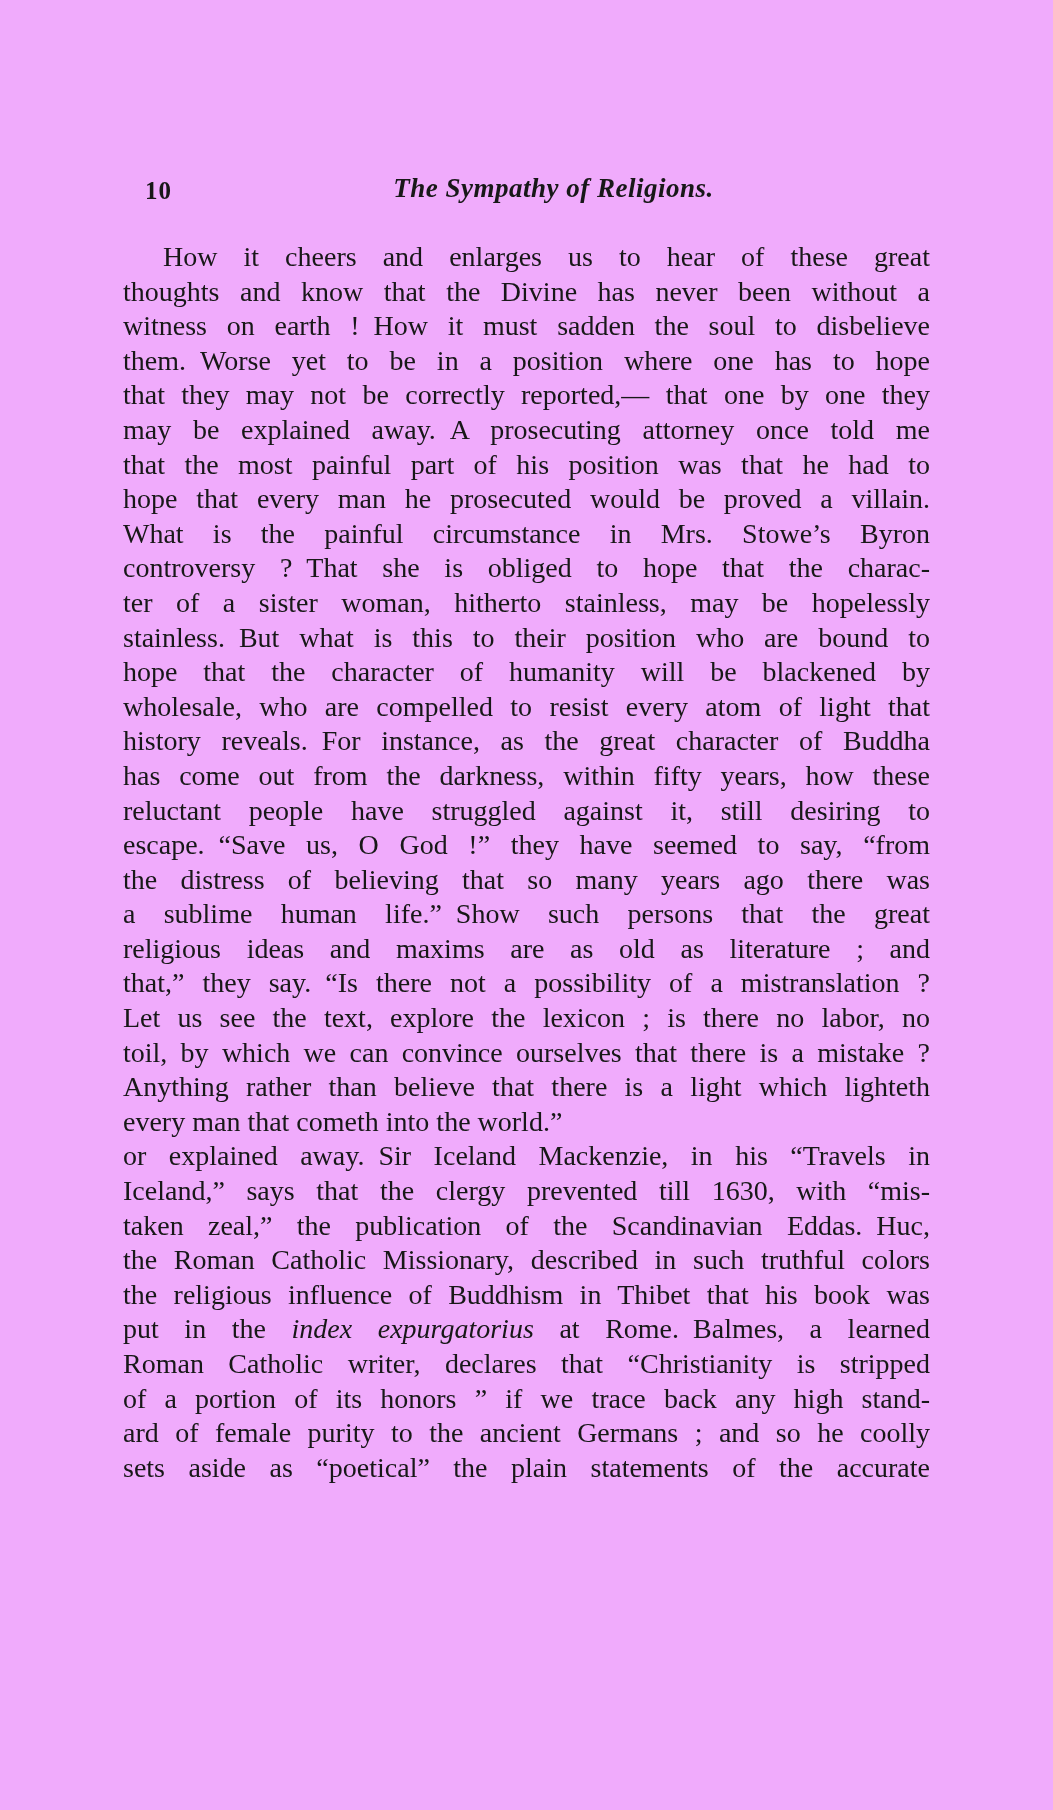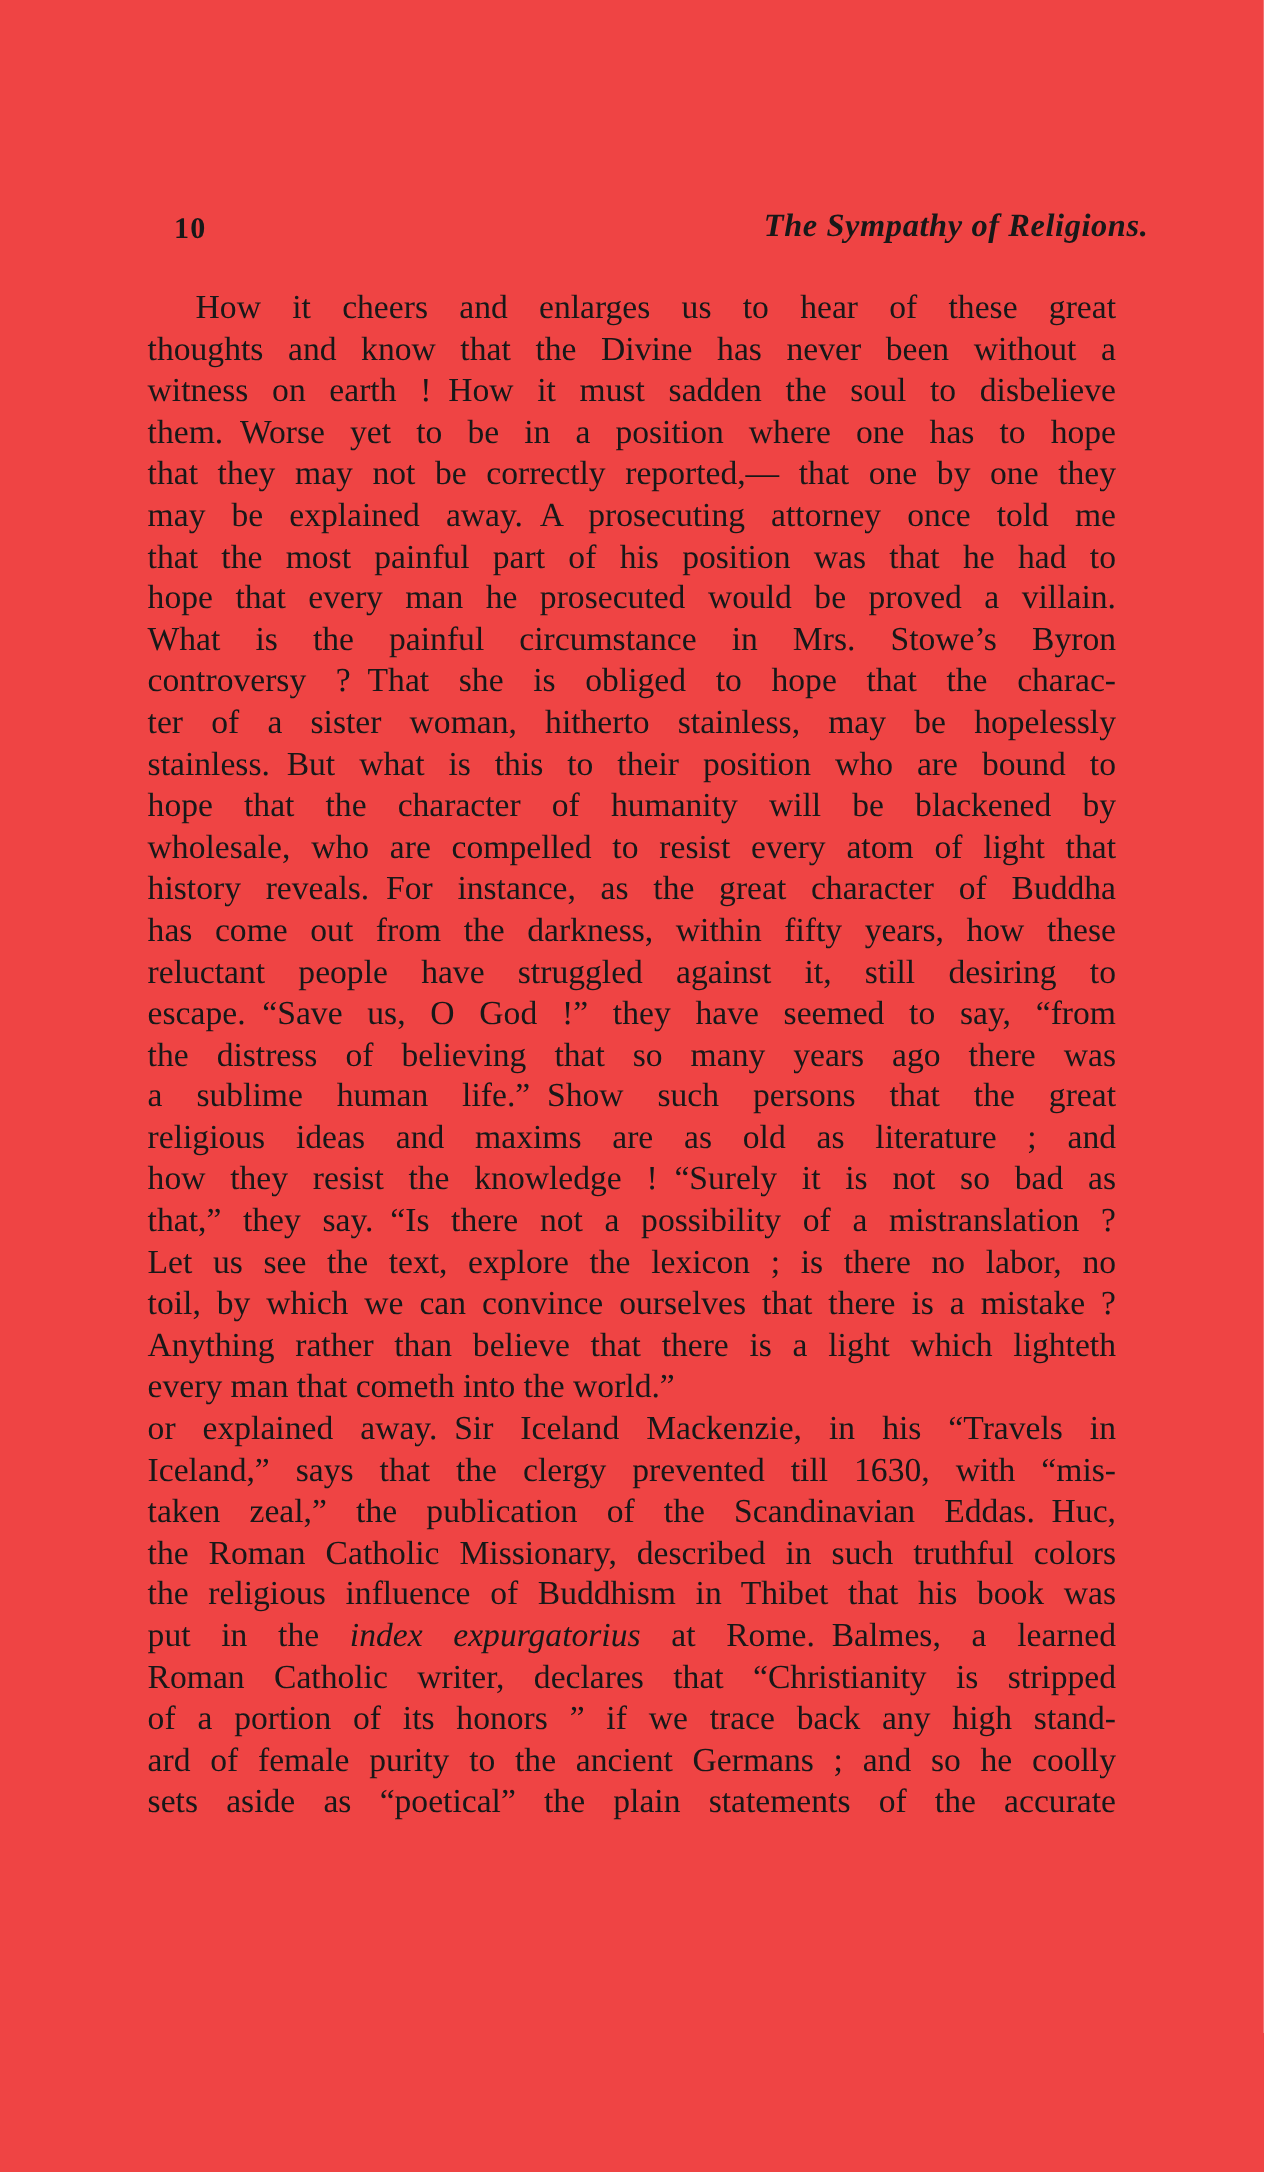--- a/index.html
+++ b/index.html
@@ -7,38 +7,38 @@
     width: 1053px;
     height: 1810px;
     background: #ffffff;
     position: relative;
     font-family: "Liberation Serif", "DejaVu Serif", serif;
     color: #181818;
   }
   .scan-page {
     position: absolute;
     inset: 0;
-    background: #ef4444;
+    background: #f0abfc;
     overflow: hidden;
     text-decoration: underline;
   }
   .page-number {
     position: absolute;
     left: 145px;
     top: 177px;
     font-size: 25px;
     letter-spacing: 1px;
     font-weight: bold;
   }
   .running-title {
     position: absolute;
     left: 150px;
     top: 173px;
     width: 807px;
-    text-align: right;
+    text-align: center;
     font-style: italic;
     font-weight: bold;
     font-size: 27px;
     letter-spacing: 0.5px;
   }
   .text-block {
     position: absolute;
     left: 123px;
     top: 240px;
     width: 807px;
@@ -77,21 +77,20 @@
         <div class="line">stainless. But what is this to their position who are bound to</div>
         <div class="line">hope that the character of humanity will be blackened by</div>
         <div class="line">wholesale, who are compelled to resist every atom of light that</div>
         <div class="line">history reveals. For instance, as the great character of Buddha</div>
         <div class="line">has come out from the darkness, within fifty years, how these</div>
         <div class="line">reluctant people have struggled against it, still desiring to</div>
         <div class="line">escape. “Save us, O God !” they have seemed to say, “from</div>
         <div class="line">the distress of believing that so many years ago there was</div>
         <div class="line">a sublime human life.” Show such persons that the great</div>
         <div class="line">religious ideas and maxims are as old as literature ; and</div>
-        <div class="line">how they resist the knowledge ! “Surely it is not so bad as</div>
         <div class="line">that,” they say. “Is there not a possibility of a mistranslation ?</div>
         <div class="line">Let us see the text, explore the lexicon ; is there no labor, no</div>
         <div class="line">toil, by which we can convince ourselves that there is a mistake ?</div>
         <div class="line">Anything rather than believe that there is a light which lighteth</div>
         <div class="line no-just">every man that cometh into the world.”</div>
       </div>
       <div class="para">
         <div class="line">or explained away. Sir Iceland Mackenzie, in his “Travels in</div>
         <div class="line">Iceland,” says that the clergy prevented till 1630, with “mis-</div>
         <div class="line">taken zeal,” the publication of the Scandinavian Eddas. Huc,</div>

